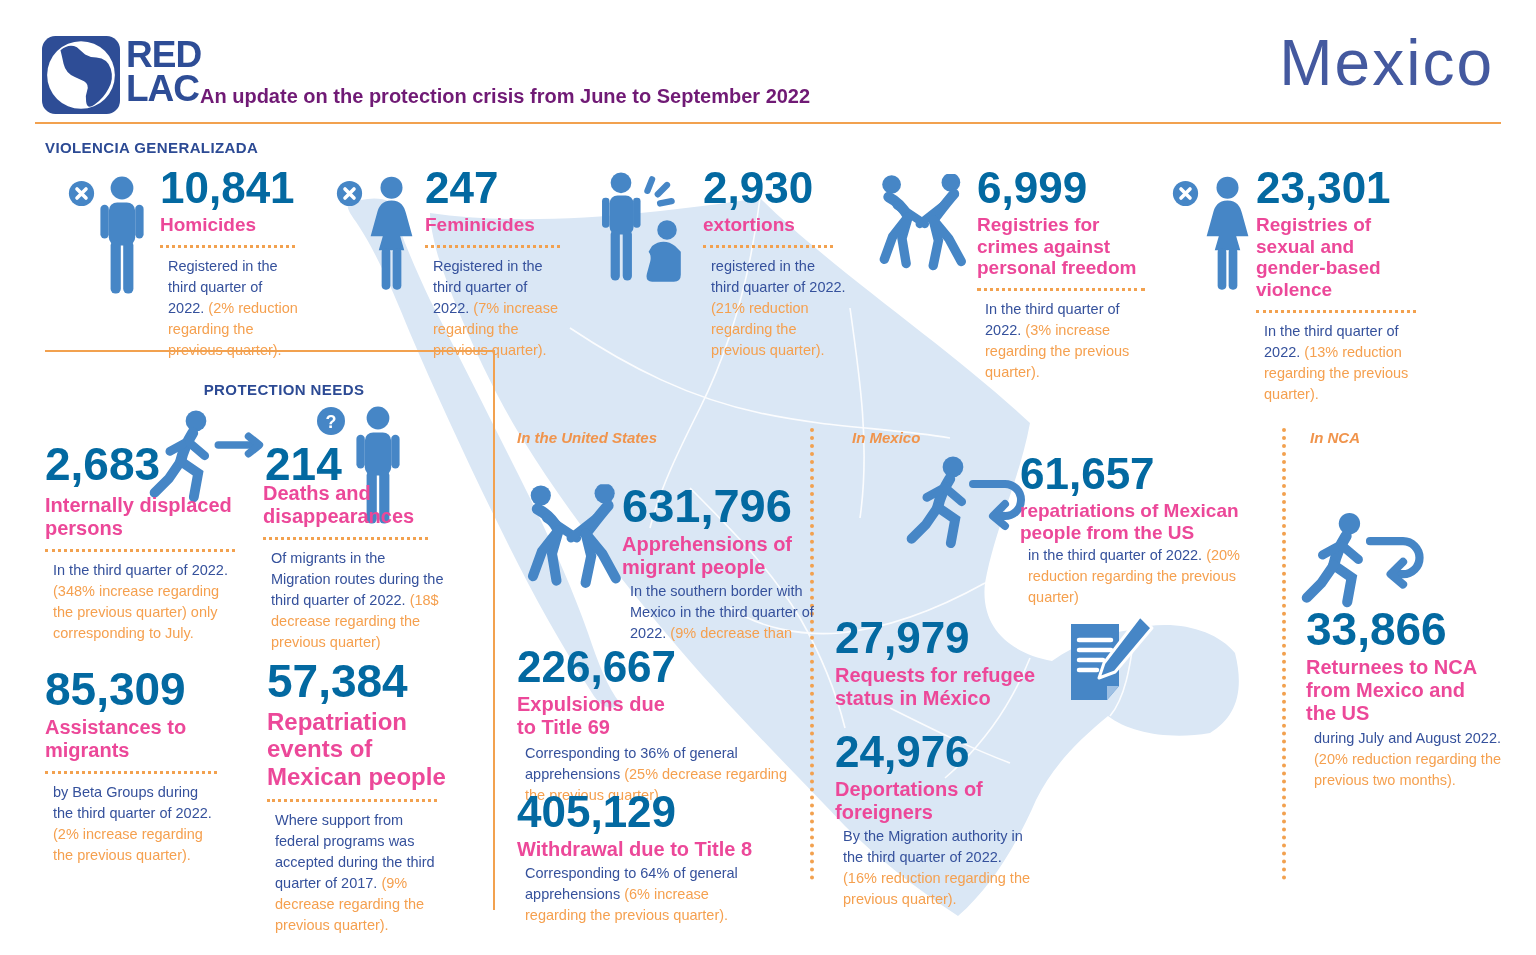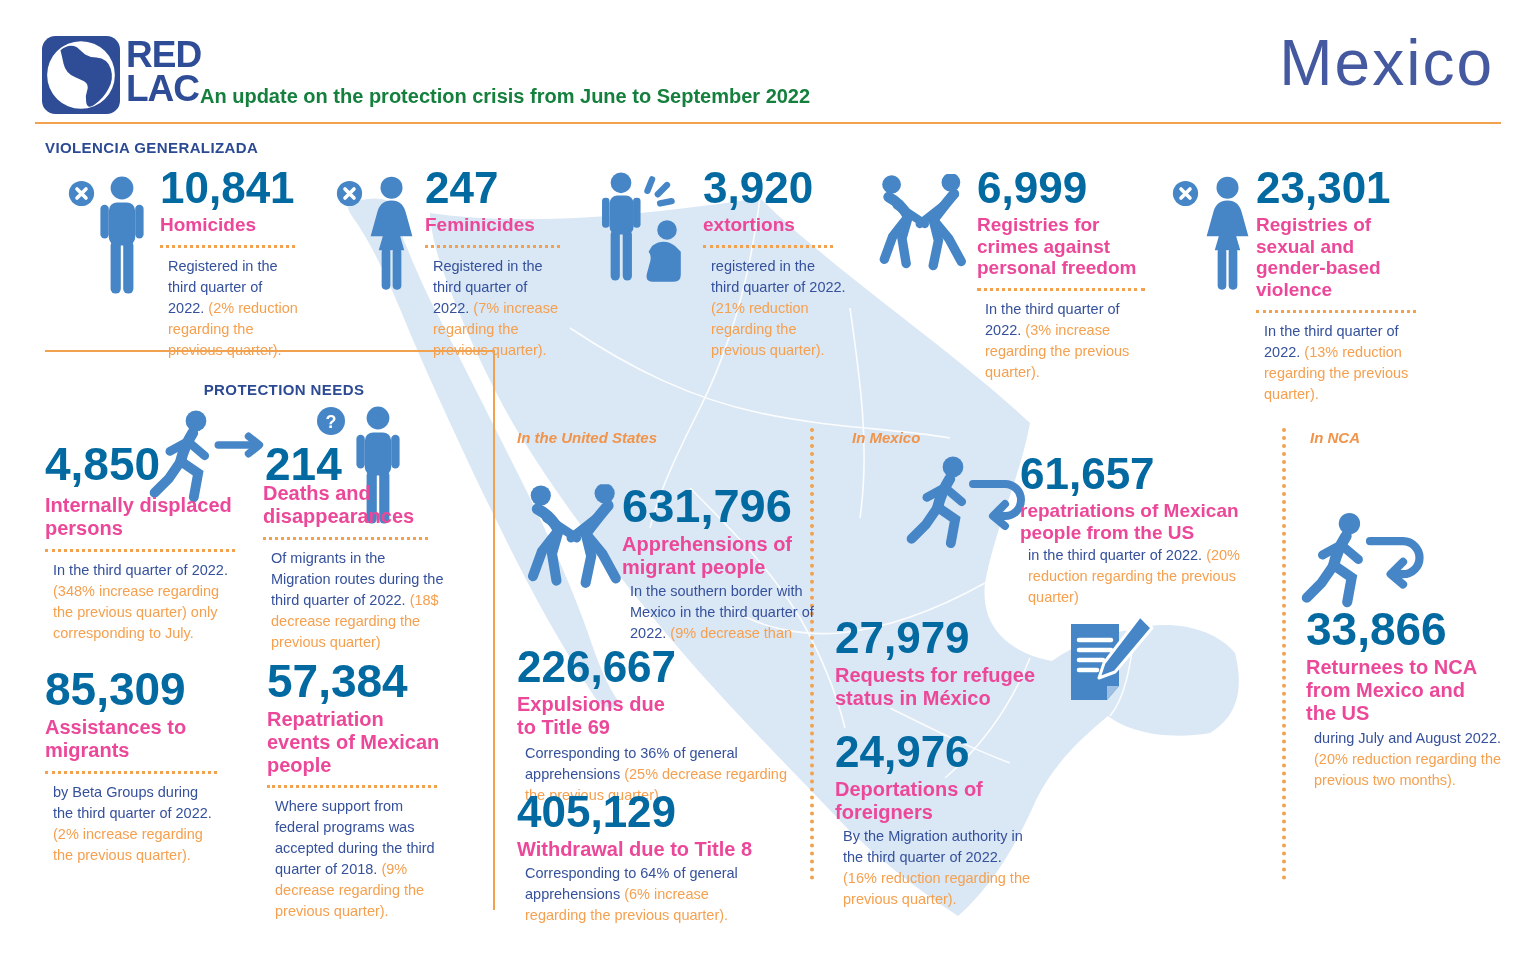--- a/index.html
+++ b/index.html
@@ -3,21 +3,21 @@
 <meta charset="utf-8">
 <style>
   html,body{margin:0;padding:0;background:#ffffff;}
   .stage{position:relative;width:1536px;height:955px;background:#fff;overflow:hidden;
          font-family:"Liberation Sans",sans-serif;}
   .abs{position:absolute;}
   .map-bg{position:absolute;left:330px;top:188px;z-index:0;pointer-events:none;}
   .z{z-index:2;}
   
   .logo-text{font-size:37px;font-weight:bold;color:#2E4D96;line-height:.92;letter-spacing:-1px;}
-  .subtitle{font-size:20px;font-weight:bold;color:#15803d;}
+  .subtitle{font-size:20px;font-weight:bold;color:#701a75;}
   .country{font-size:64px;font-weight:300;color:#44599F;letter-spacing:2px;}
   .hline{background:#F2A14F;height:2px;}
   .vline{background:#F2A14F;width:2px;}
   .dashline{border-left:4px dotted #F2A14F;width:0;}
   
   .sec-title{font-size:15px;font-weight:bold;color:#2C4A94;letter-spacing:.4px;}
   .region{font-size:15px;font-weight:bold;font-style:italic;color:#F0944C;}
   .num{font-weight:bold;color:#0369a1;line-height:1;}
   .n44{font-size:44px;} .n46{font-size:46px;} .n47{font-size:47px;}
   .lbl{font-size:19px;font-weight:bold;color:#ec4899;line-height:1.14;margin-top:4px;}
@@ -176,21 +176,21 @@
     <div class="num n44">247</div>
     <div class="lbl">Feminicides</div>
     <div class="dotsep" style="width:135px"></div>
     <p class="body"><span>Registered in the third quarter of 2022. </span><span class="note">(7% increase regarding the previous quarter).</span></p>
   </div>
 
   <svg class="abs z" style="left:598px;top:170px" width="92" height="121" viewBox="0 0 80 105">
     <use href="#s-extort" width="80" height="105"></use>
   </svg>
   <div class="abs z" style="left:703px;top:166px;width:152px">
-    <div class="num n44">3,920</div>
+    <div class="num n44">2,930</div>
     <div class="lbl">extortions</div>
     <div class="dotsep" style="width:130px"></div>
     <p class="body"><span>registered in the third quarter of 2022. </span><span class="note">(21% reduction regarding the previous quarter).</span></p>
   </div>
 
   <svg class="abs z" style="left:876px;top:174px" width="104" height="99" viewBox="0 0 100 95">
     <use href="#s-struggle" width="100" height="95"></use>
   </svg>
   <div class="abs z" style="left:977px;top:166px;width:172px">
     <div class="num n44">6,999</div>
@@ -210,21 +210,21 @@
     <p class="body"><span>In the third quarter of 2022. </span><span class="note">(13% reduction regarding the previous quarter).</span></p>
   </div>
 
   <div class="abs z hline" style="left:45px;top:350px;width:448px"></div>
   <div class="abs z vline" style="left:493px;top:350px;height:560px"></div>
   <div class="abs z dashline" style="left:810px;top:428px;height:452px"></div>
   <div class="abs z dashline" style="left:1282px;top:428px;height:452px"></div>
 
   <div class="abs z sec-title" style="left:164px;top:381px;width:240px;text-align:center">PROTECTION NEEDS</div>
 
-  <div class="abs z num n46" style="left:45px;top:441px">4,850</div>
+  <div class="abs z num n46" style="left:45px;top:441px">2,683</div>
   <svg class="abs z" style="left:148px;top:408px" width="122" height="112" viewBox="0 0 122 112">
     <use href="#s-runner" x="0" y="2" width="72" height="109"></use>
     <use href="#s-arrow-right" x="66" y="24" width="54" height="26"></use>
   </svg>
   <div class="abs z" style="left:45px;top:490px;width:212px">
     <div class="lbl" style="font-size:20px">Internally displaced persons</div>
     <div class="dotsep" style="width:190px"></div>
     <p class="body" style="width:190px"><span>In the third quarter of 2022. </span><span class="note">(348% increase regarding the previous quarter) only corresponding to July.</span></p>
   </div>
 
@@ -241,23 +241,23 @@
 
   <div class="abs z" style="left:45px;top:666px;width:178px">
     <div class="num n46">85,309</div>
     <div class="lbl" style="font-size:20px;width:160px">Assistances to migrants</div>
     <div class="dotsep" style="width:172px"></div>
     <p class="body"><span>by Beta Groups during the third quarter of 2022. </span><span class="note">(2% increase regarding the previous quarter).</span></p>
   </div>
 
   <div class="abs z" style="left:267px;top:658px;width:180px">
     <div class="num n46">57,384</div>
-    <div class="lbl" style="font-size:20px">Repatriation events of Mexican people</div>
+    <div class="lbl" style="font-size:24px">Repatriation events of Mexican people</div>
     <div class="dotsep" style="width:170px"></div>
-    <p class="body" style="width:172px"><span>Where support from federal programs was accepted during the third quarter of 2018. </span><span class="note">(9% decrease regarding the previous quarter).</span></p>
+    <p class="body" style="width:172px"><span>Where support from federal programs was accepted during the third quarter of 2017. </span><span class="note">(9% decrease regarding the previous quarter).</span></p>
   </div>
 
   <div class="abs z region" style="left:517px;top:429px">In the United States</div>
 
   <svg class="abs z" style="left:524px;top:484px" width="112" height="107" viewBox="0 0 100 95">
     <use href="#s-struggle" width="100" height="95"></use>
   </svg>
   <div class="abs z" style="left:622px;top:482px;width:200px">
     <div class="num n47">631,796</div>
     <div class="lbl" style="font-size:20px;width:185px">Apprehensions of migrant people</div>

